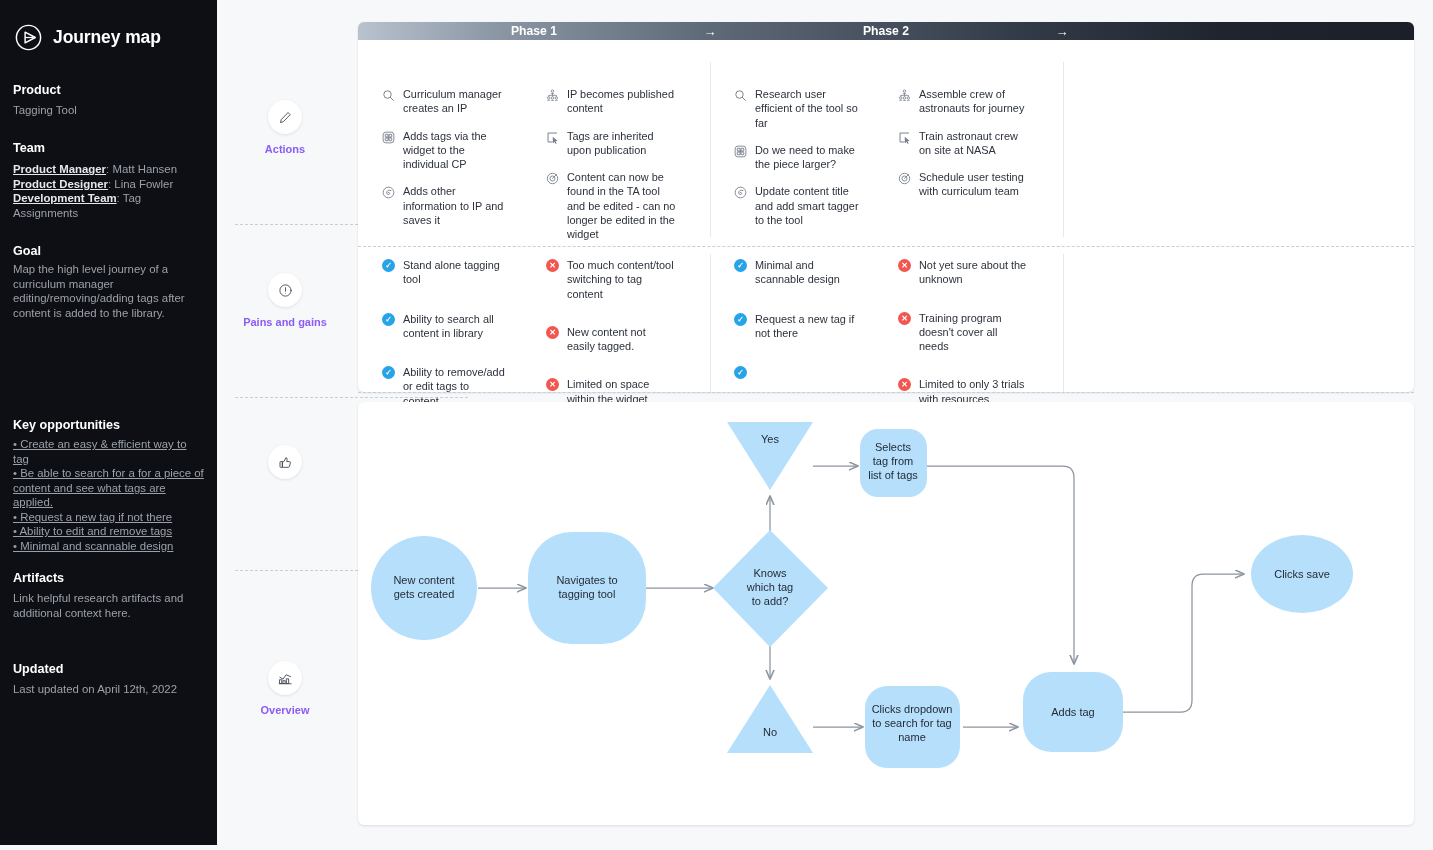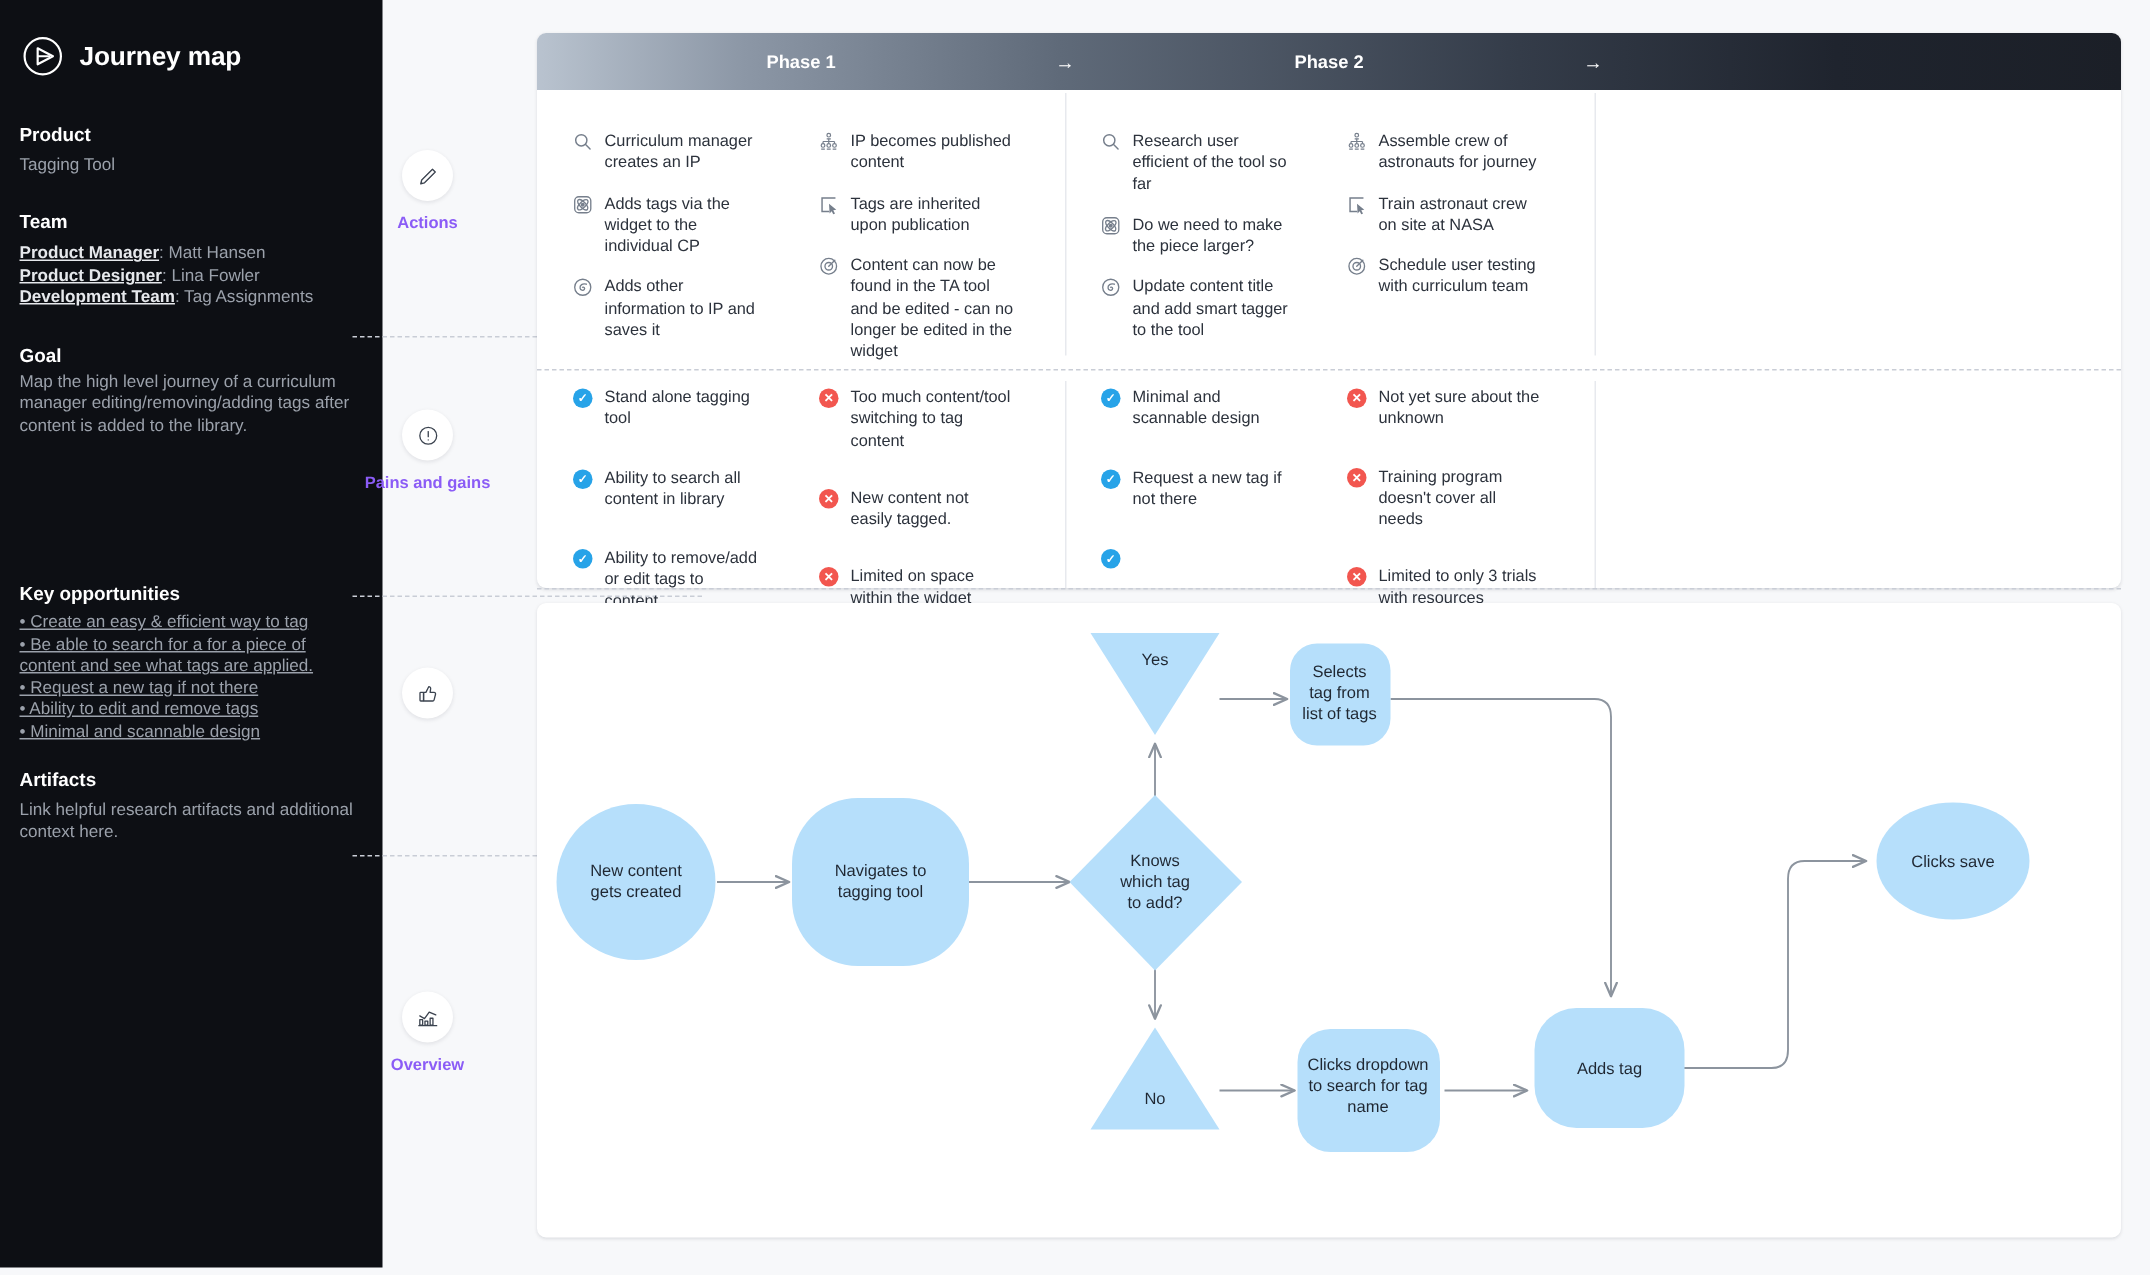--- a/index.html
+++ b/index.html
@@ -8,21 +8,21 @@
     width:1433px; height:850px;
     background:#f7f8fa;
     font-family:"Liberation Sans", sans-serif;
     overflow:hidden;
     position:relative;
     -webkit-font-smoothing:antialiased;
   }
 
   
   #sidebar{
-    position:absolute; left:0; top:0; width:255px; height:845px;
+    position:absolute; left:0; top:0; width:217px; height:845px;
     background:#0d0f14; color:#ffffff;
     padding:0 13px;
   }
   #brand{ display:flex; align-items:center; gap:9px; padding-top:22px; }
   #brand .logo{ width:31px; height:31px; flex:0 0 31px; }
   #brand .title{ font-size:17.5px; font-weight:bold; letter-spacing:-0.1px; color:#fff; }
 
   .sb-h{ font-size:12.6px; font-weight:bold; color:#ffffff; margin:0; }
   .sb-p{ font-size:11.4px; color:#9ba1ab; line-height:1.27; margin:0; }
   .sb-p b{ color:#e6e8ec; font-weight:bold;text-decoration:underline; }
@@ -34,21 +34,21 @@
   
   #main{ position:absolute; left:215px; top:0; right:0; bottom:0; }
 
   
   #grid-card{
     position:absolute; left:143px; top:22px; width:1056px; height:370px;
     background:#ffffff; border-radius:6px;
     box-shadow:0 1px 3px rgba(16,24,40,.07), 0 1px 2px rgba(16,24,40,.05);
   }
   #phase-bar{
-    position:absolute; left:0; top:0; width:100%; height:38px;
+    position:absolute; left:0; top:0; width:100%; height:18px;
     border-radius:6px 6px 0 0;
     background:linear-gradient(90deg,#b9c3cf 0%, #8c97a6 13%, #5f6a79 33%, #343c49 62%, #1f242e 82%, #1b1f27 100%);
     display:flex; align-items:center; color:#fff;
   }
   .phase-label{ font-size:12.2px; font-weight:bold; position:absolute; transform:translateX(-50%); }
   .phase-arrow{ font-size:13px; position:absolute; transform:translateX(-50%); color:#fff; }
 
   .vdiv{ position:absolute; width:1px; background:#e7e9ee; }
   .hdash{ position:absolute; height:0; border-top:1.2px dashed #c9cdd6; }
 
@@ -127,20 +127,24 @@
       <li>• Ability to edit and remove tags</li>
       <li>• Minimal and scannable design</li>
     </ul>
   </div>
 
   <div class="sb-sec" style="margin-top:18px;">
     <div class="sb-h">Artifacts</div>
     <div class="sb-p" style="margin-top:6px;">Link helpful research artifacts and additional context here.</div>
   </div>
 
+  <div class="sb-sec" style="margin-top:42px;">
+    <div class="sb-h">Updated</div>
+    <div class="sb-p" style="margin-top:6px;">Last updated on April 12th, 2022</div>
+  </div>
 </aside>
 
 <div id="main">
 
   <div class="rowlab" style="top:100px;">
     <div class="circ">
       <svg viewBox="0 0 24 24" width="15" height="15" fill="none" stroke="#3b434f" stroke-width="1.4" stroke-linecap="round" stroke-linejoin="round">
         <path d="M16.5 4.5l3 3L8 19l-4 1 1-4z"></path>
       </svg>
     </div>

